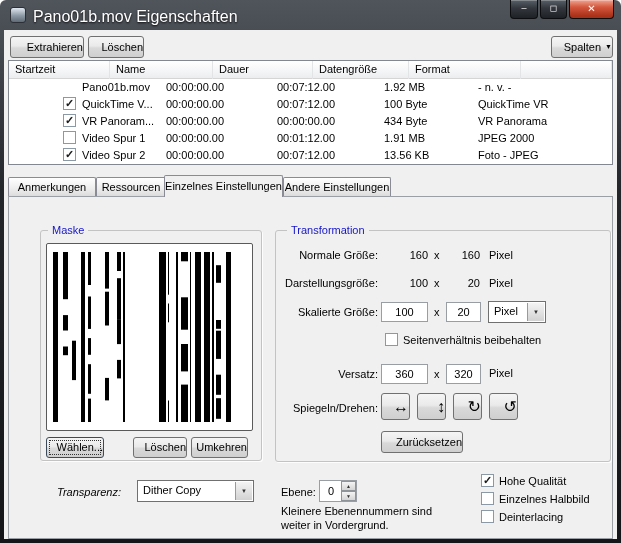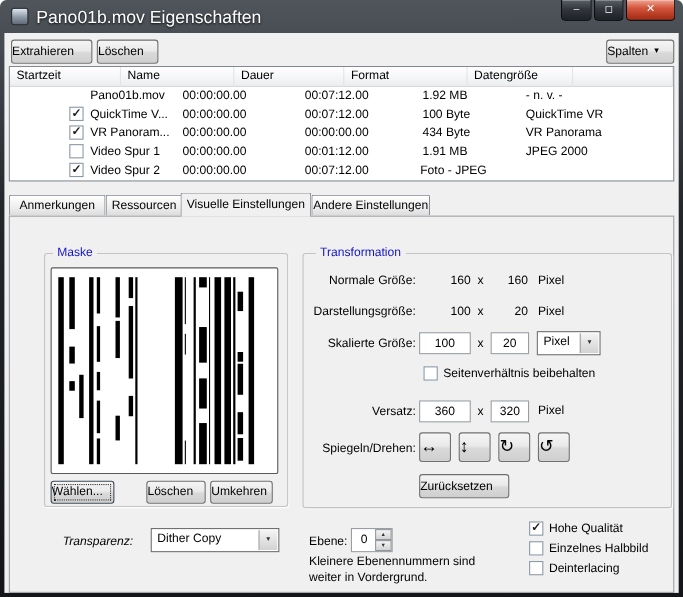--- a/index.html
+++ b/index.html
@@ -21,21 +21,21 @@
     background:linear-gradient(#596068,#33373d 45%,#1e2125);
     box-shadow:inset 0 1px 0 rgba(255,255,255,.28); cursor:default; }
   .btn-min { left:510px; width:28px; }
   .btn-max { left:540px; width:27px; }
   .btn-close { left:569px; width:45px; font-size:10px;
     background:linear-gradient(#efa593,#d4563c 40%,#a93019 90%); }
 
   
   .dlg { position:absolute; left:4px; top:30px; width:613px; height:509px; background:#f0f0f0; }
 
-  .btn { position:absolute; border:1px solid #707070; border-radius:3px; text-align:left;
+  .btn { position:absolute; border:1px solid #707070; border-radius:3px; text-align:right;
     font-size:11px; line-height:20px;
     background:linear-gradient(#f5f5f5,#eaeaea 45%,#d9d9d9 55%,#cfcfcf); cursor:default; }
   .btn-extract { left:6px; top:6px; width:74px; height:22px; }
   .btn-delete  { left:84px; top:6px; width:56px; height:22px; }
   .btn-columns { left:547px; top:6px; width:62px; height:22px; }
   .chev { font-size:7px; vertical-align:2px; margin-left:4px; }
 
   
   .listview { position:absolute; left:4px; top:30px; width:605px; height:105px;
     background:#fff; border:1px solid #828790; overflow:hidden; }
@@ -140,22 +140,22 @@
     <div class="btn btn-delete">Löschen</div>
     <div class="btn btn-columns">
       <span>Spalten</span><span class="chev">▼</span>
     </div>
 
     <div class="listview">
       <div class="lv-header">
         <div class="hc c1">Startzeit</div>
         <div class="hc c0">Name</div>
         <div class="hc c2">Dauer</div>
+        <div class="hc c3">Datengröße</div>
         <div class="hc c4">Format</div>
-        <div class="hc c3">Datengröße</div>
         <div class="hc c5"></div>
       </div>
 
       <div class="lv-row">
         <div class="c0"><span>Pano01b.mov</span></div>
         <div class="c1">00:00:00.00</div>
         <div class="c2">00:07:12.00</div>
         <div class="c3">1.92 MB</div>
         <div class="c4">- n. v. -</div>
         <div class="c5"></div>
@@ -181,29 +181,30 @@
         <div class="c1">00:00:00.00</div>
         <div class="c2">00:01:12.00</div>
         <div class="c3">1.91 MB</div>
         <div class="c4">JPEG 2000</div>
         <div class="c5"></div>
       </div>
       <div class="lv-row">
         <div class="c0"><span class="checkbox row-cb">✓</span><span>Video Spur 2</span></div>
         <div class="c1">00:00:00.00</div>
         <div class="c2">00:07:12.00</div>
+        <div class="c3">13.56 KB</div>
         <div class="c4">Foto - JPEG</div>
         <div class="c5"></div>
       </div>
     </div>
 
     <div class="tab tab1">Anmerkungen</div>
     <div class="tab tab2">Ressourcen</div>
     <div class="tab tab4">Andere Einstellungen</div>
-    <div class="tab tab-active">Visuelle Einstellungen</div>
+    <div class="tab tab-active">Einzelnes Einstellungen</div>
 
     <div class="panel"></div>
 
     <div class="groupbox grp-mask"></div>
     <div class="grp-title grp-title-mask">Maske</div>
     <div class="mask-preview">
       <svg id="mask-svg" width="205" height="186" viewBox="0 0 205 186">
           <rect x="6" y="8" width="5" height="170"></rect>
           <rect x="16" y="8.0" width="5" height="47.2"></rect>
           <rect x="16" y="71.1" width="5" height="15.4"></rect>

